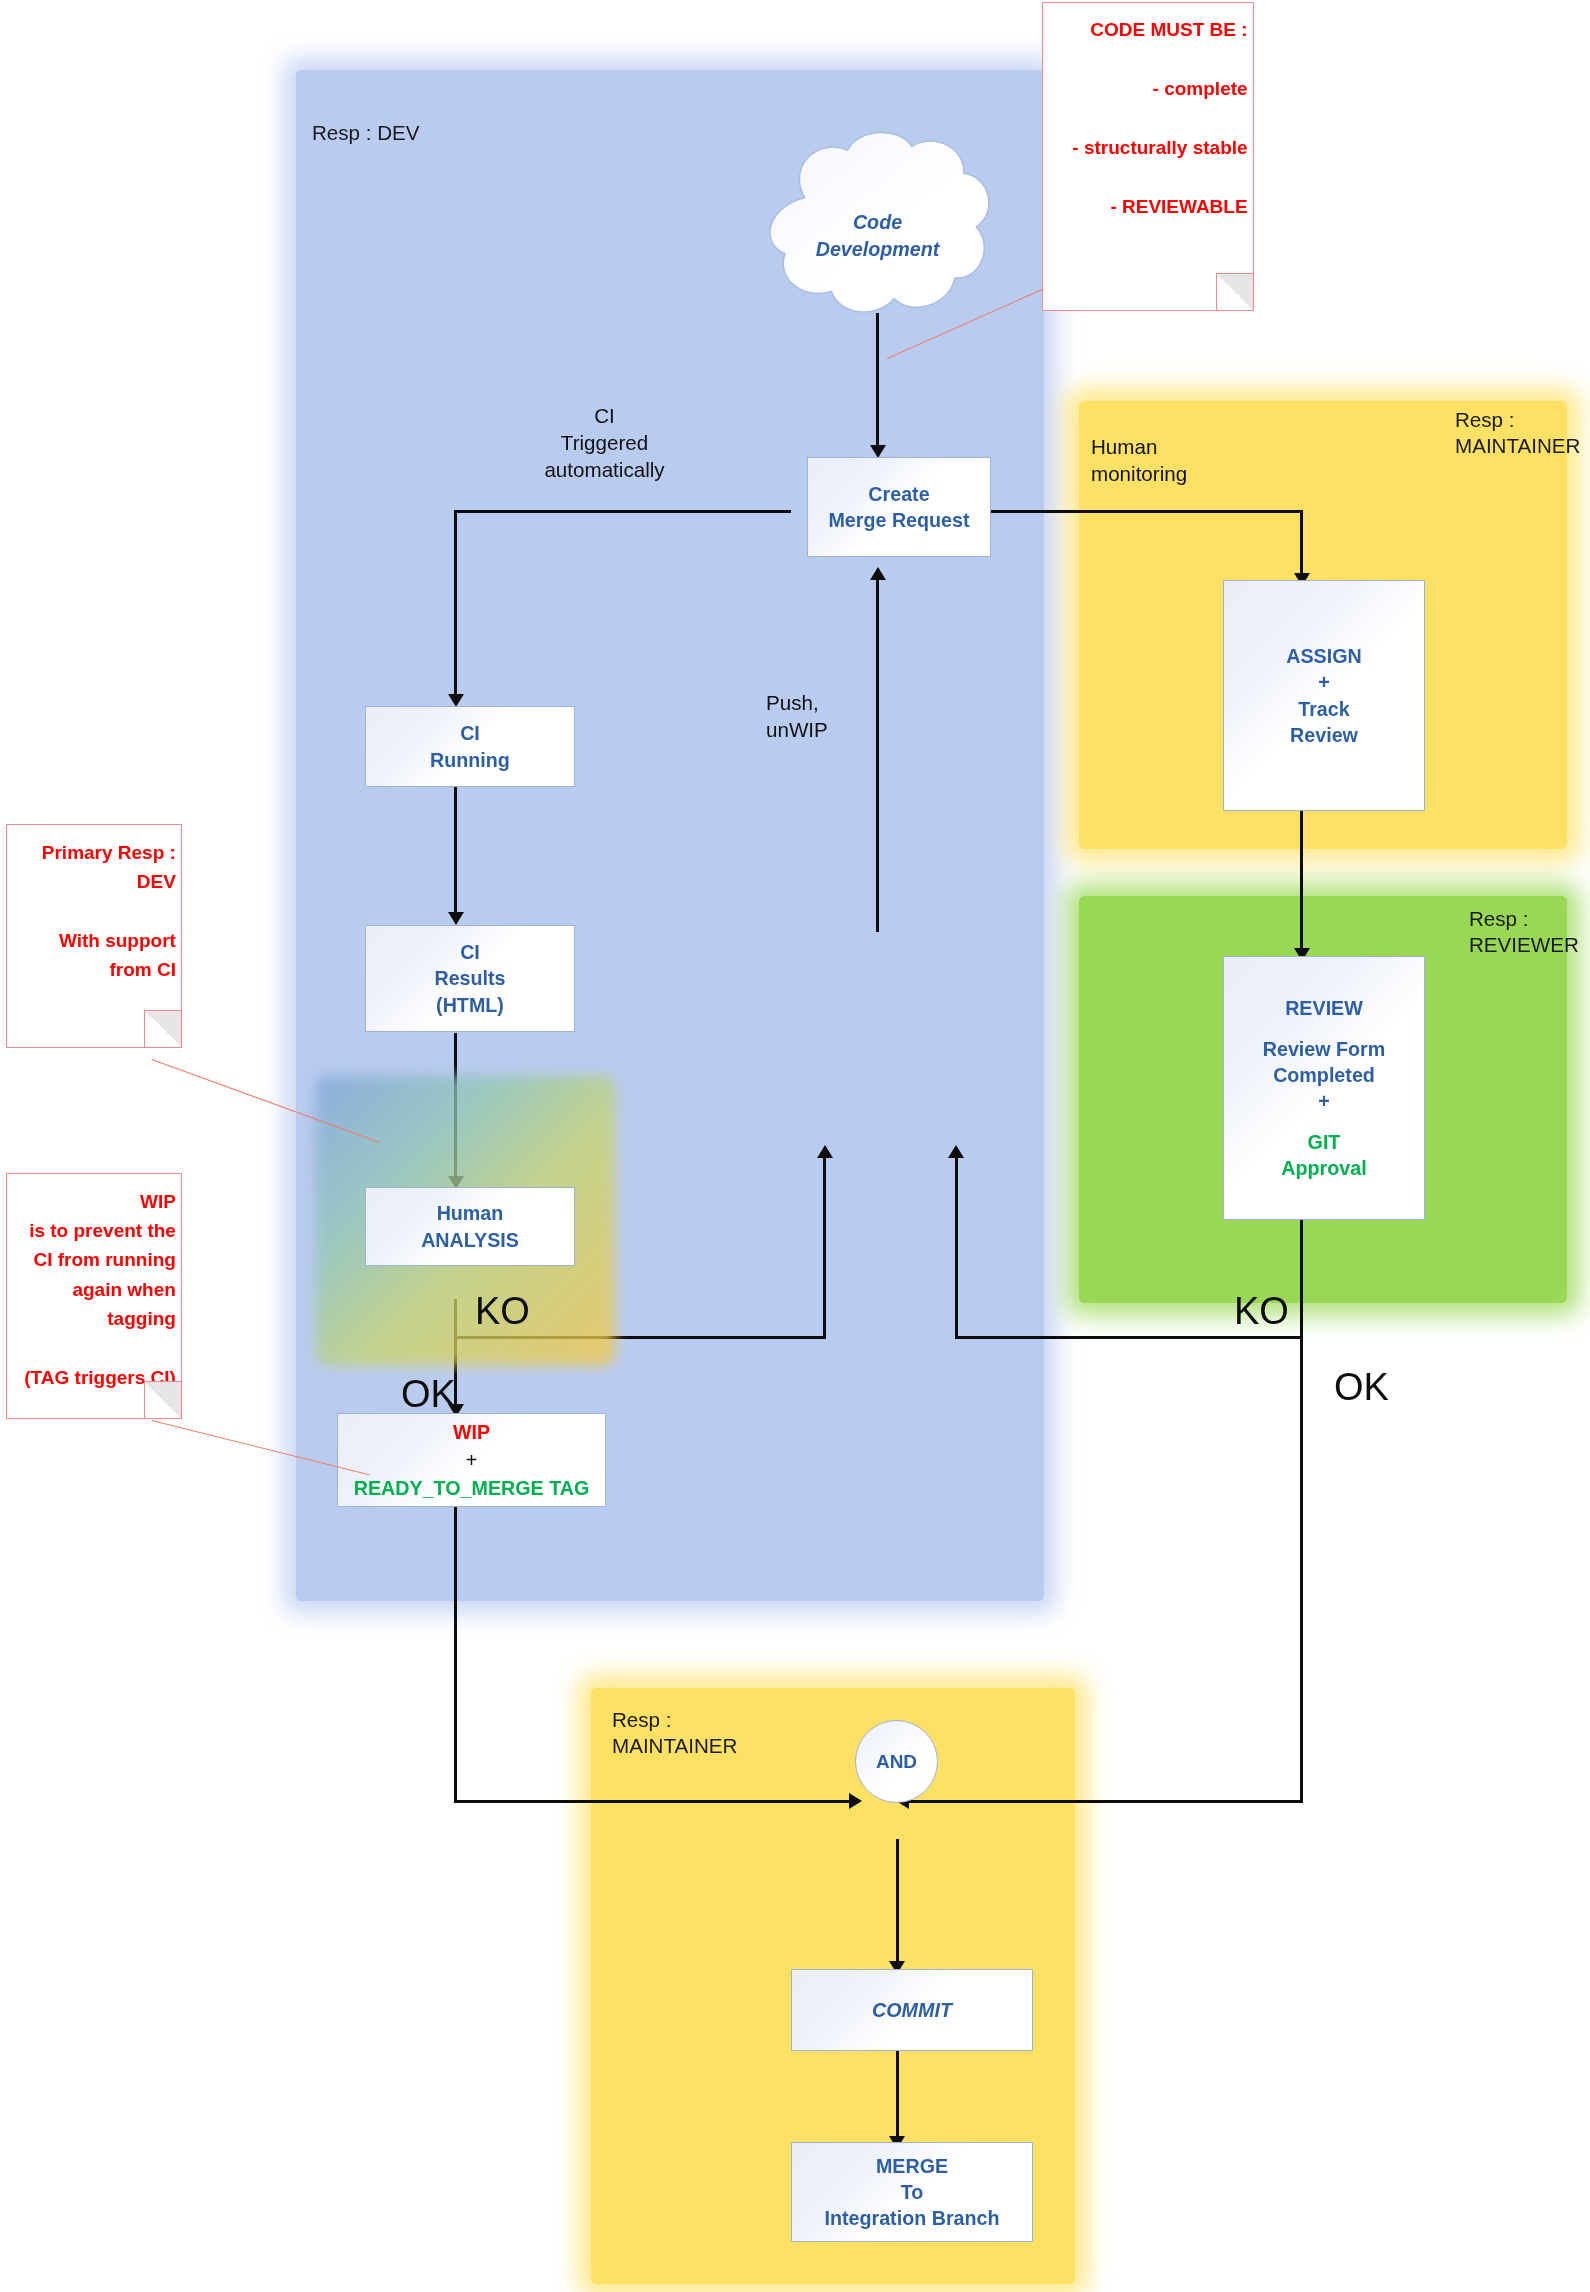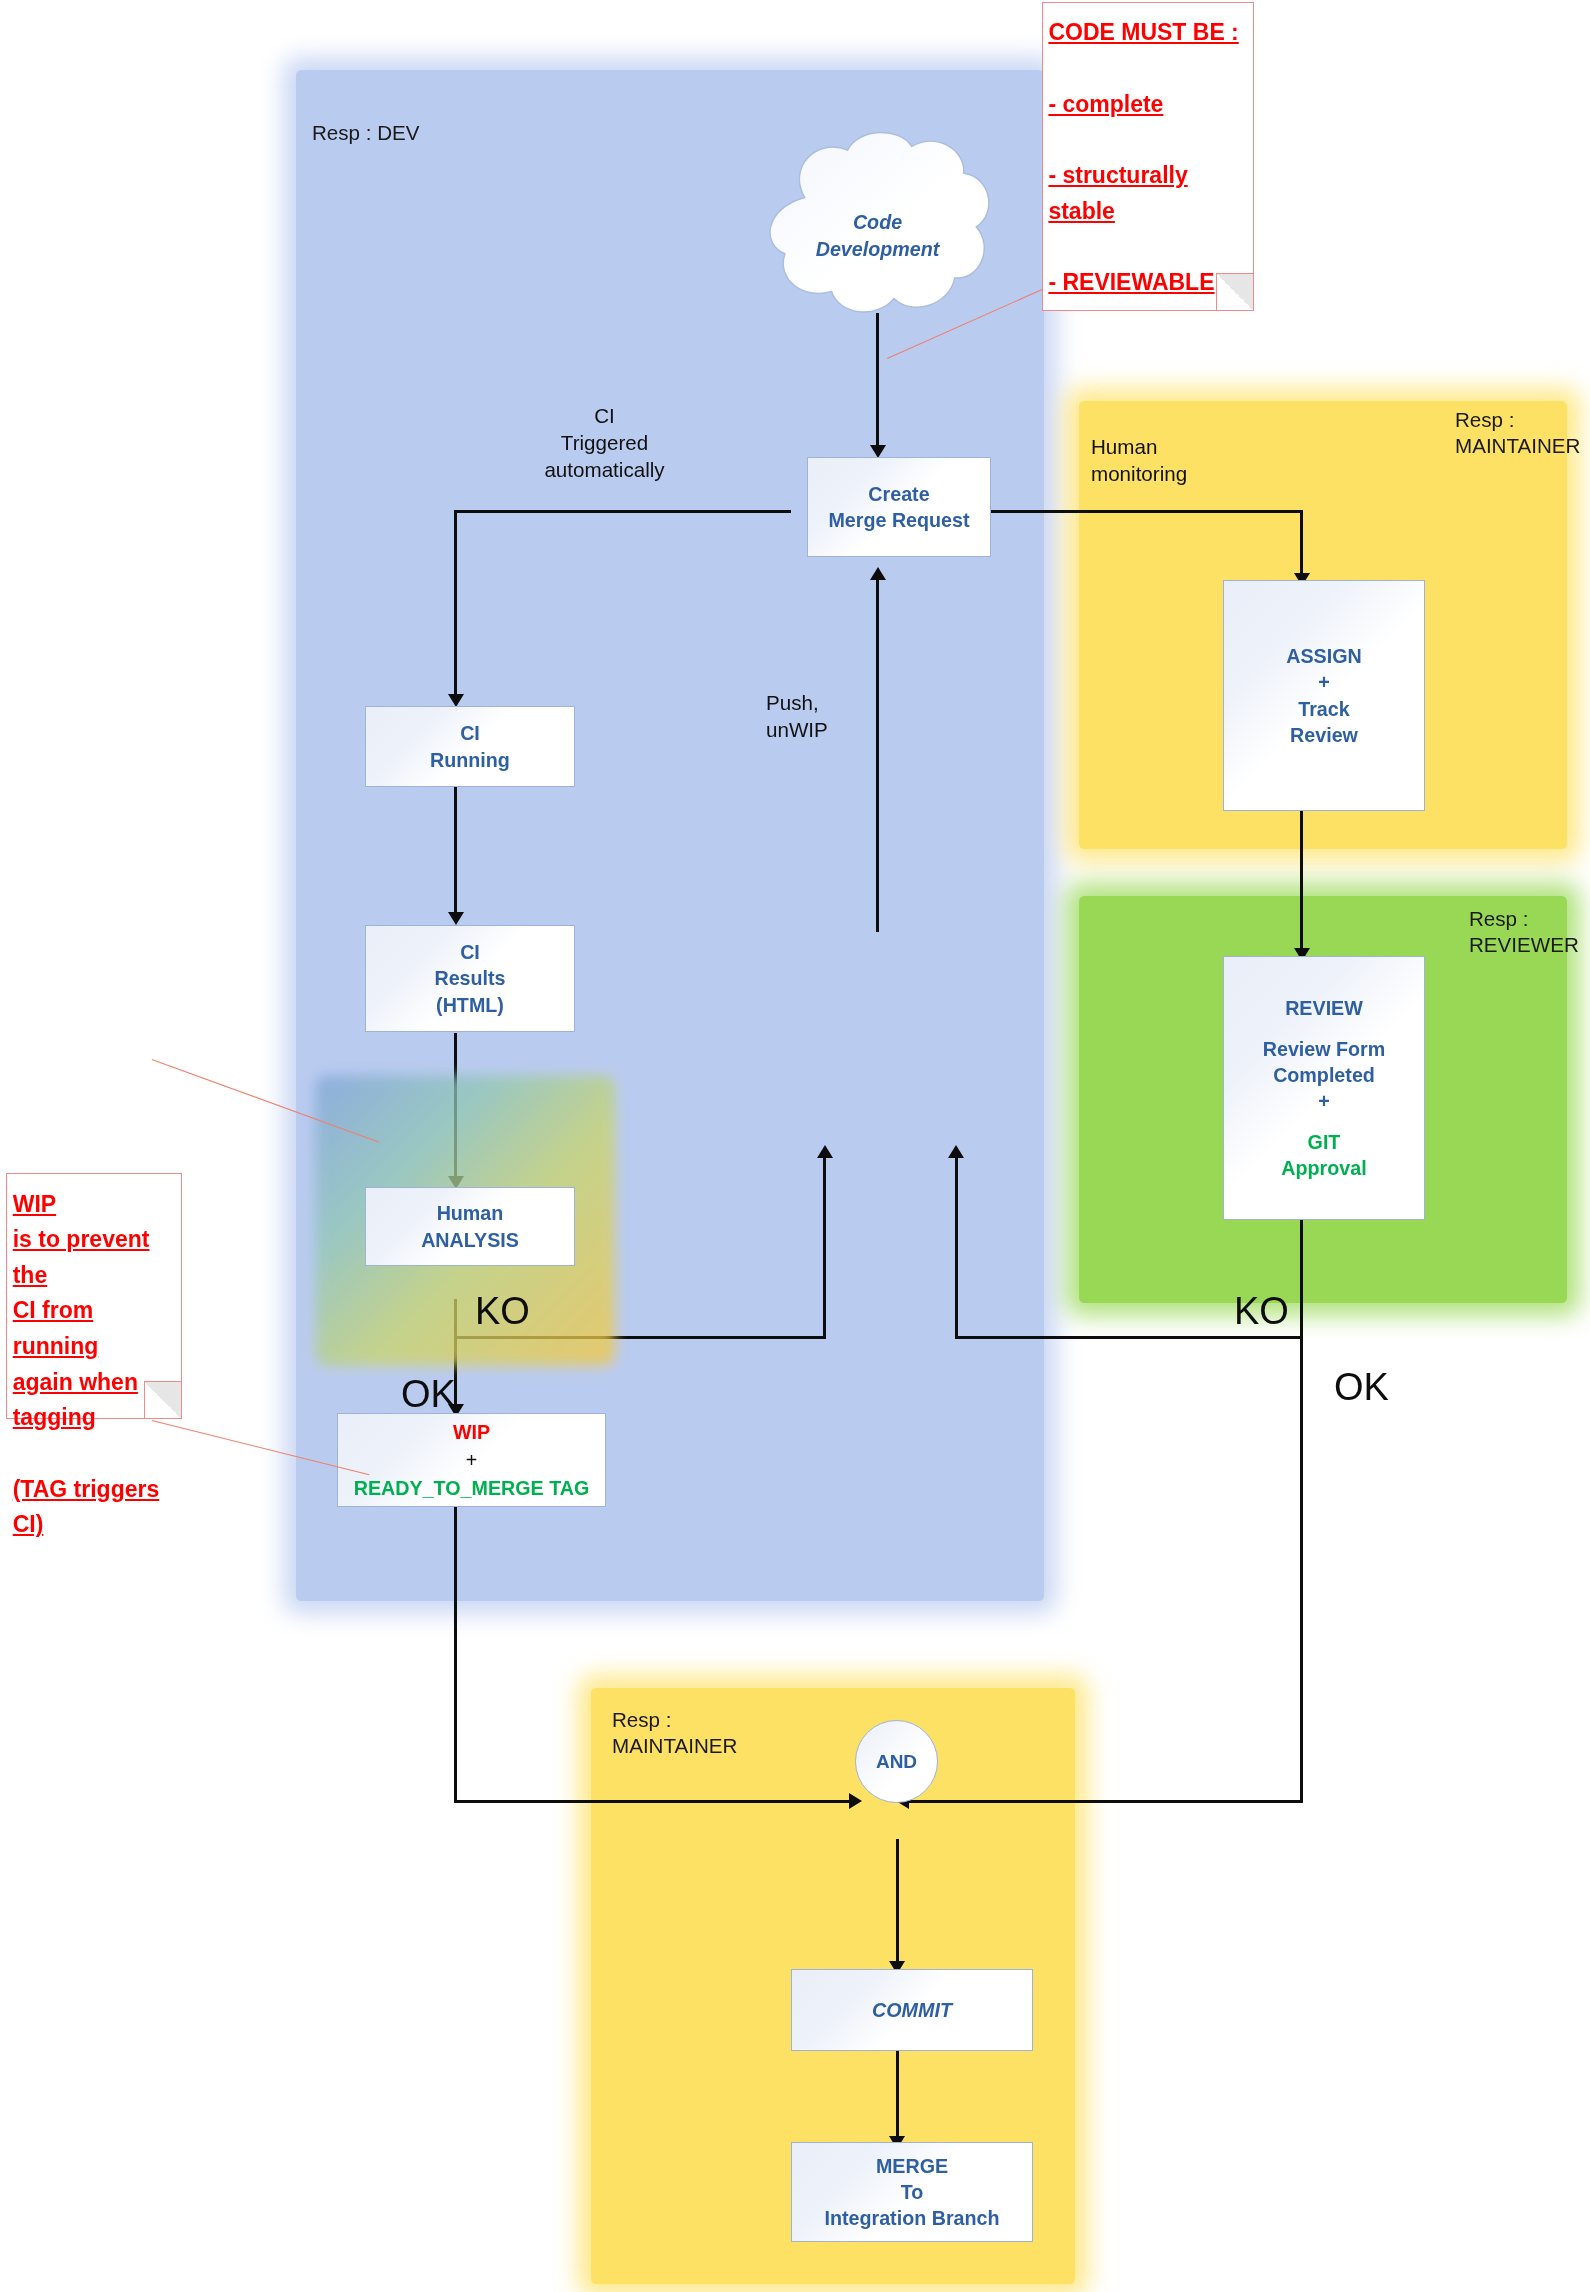--- a/index.html
+++ b/index.html
@@ -43,22 +43,22 @@
   .arrow-right{border-top:8px solid transparent;border-bottom:8px solid transparent;border-left:13.4px solid #0d0d0d;}
   .arrow-left{border-top:8px solid transparent;border-bottom:8px solid transparent;border-right:13.4px solid #0d0d0d;}
 
   
   .ftxt{position:absolute;color:#111;font-size:20.6px;line-height:1.3;
         white-space:pre-line;text-align:center;}
   .edge-lbl{position:absolute;color:#0d0d0d;font-size:38px;line-height:1;}
 
   
   .note{position:absolute;border:0.9px solid #f08a8a;background:#fff;box-sizing:border-box;}
-  .note .note-body{color:#fe0000;font-weight:bold;font-size:23px;line-height:1.55;
-        text-align:left;white-space:pre-line;padding:12.5px 5.4px 0 5.4px;text-decoration:underline;}
+  .note .note-body{color:#fe0000;font-weight:bold;font-size:19px;line-height:1.55;
+        text-align:right;white-space:pre-line;padding:12.5px 5.4px 0 5.4px;}
   .note .fold{position:absolute;right:0;bottom:0;width:36px;height:36px;
         background:linear-gradient(225deg,#e6e6e6 0%,#e6e6e6 50%,transparent 50%);
         border-left:0.9px solid #f08a8a;border-top:0.9px solid #f08a8a;}
   .leader{position:absolute;transform-origin:0 0;height:0.9px;background:#f07f6a;}
 
   .hl{position:absolute;border-radius:12.5px;filter:blur(6.3px);
       background:linear-gradient(135deg,#7fa4d8 0%,#8fc6b4 30%,#c9d56a 58%,#f5c842 100%);
       opacity:.75;}
   .red{color:#fe0000;}
   .green-t{color:#00b050;}
@@ -210,20 +210,28 @@
 
 - complete
 
 - structurally stable
 
 - REVIEWABLE</div>
     <div class="fold"></div>
   </div>
 
   <div class="leader" style="left:152px;top:1059px;width:242px;transform:rotate(20deg);"></div>
+  <div class="note" style="left:6.3px;top:824px;width:176px;height:224px;">
+    <div class="note-body">Primary Resp :
+DEV
+
+With support
+from CI</div>
+    <div class="fold"></div>
+  </div>
 
   <div class="leader" style="left:152px;top:1420px;width:224px;transform:rotate(14deg);"></div>
   <div class="note" style="left:6.3px;top:1173px;width:176px;height:246px;">
     <div class="note-body">WIP
 is to prevent the
 CI from running
 again when
 tagging
 
 (TAG triggers CI)</div>

